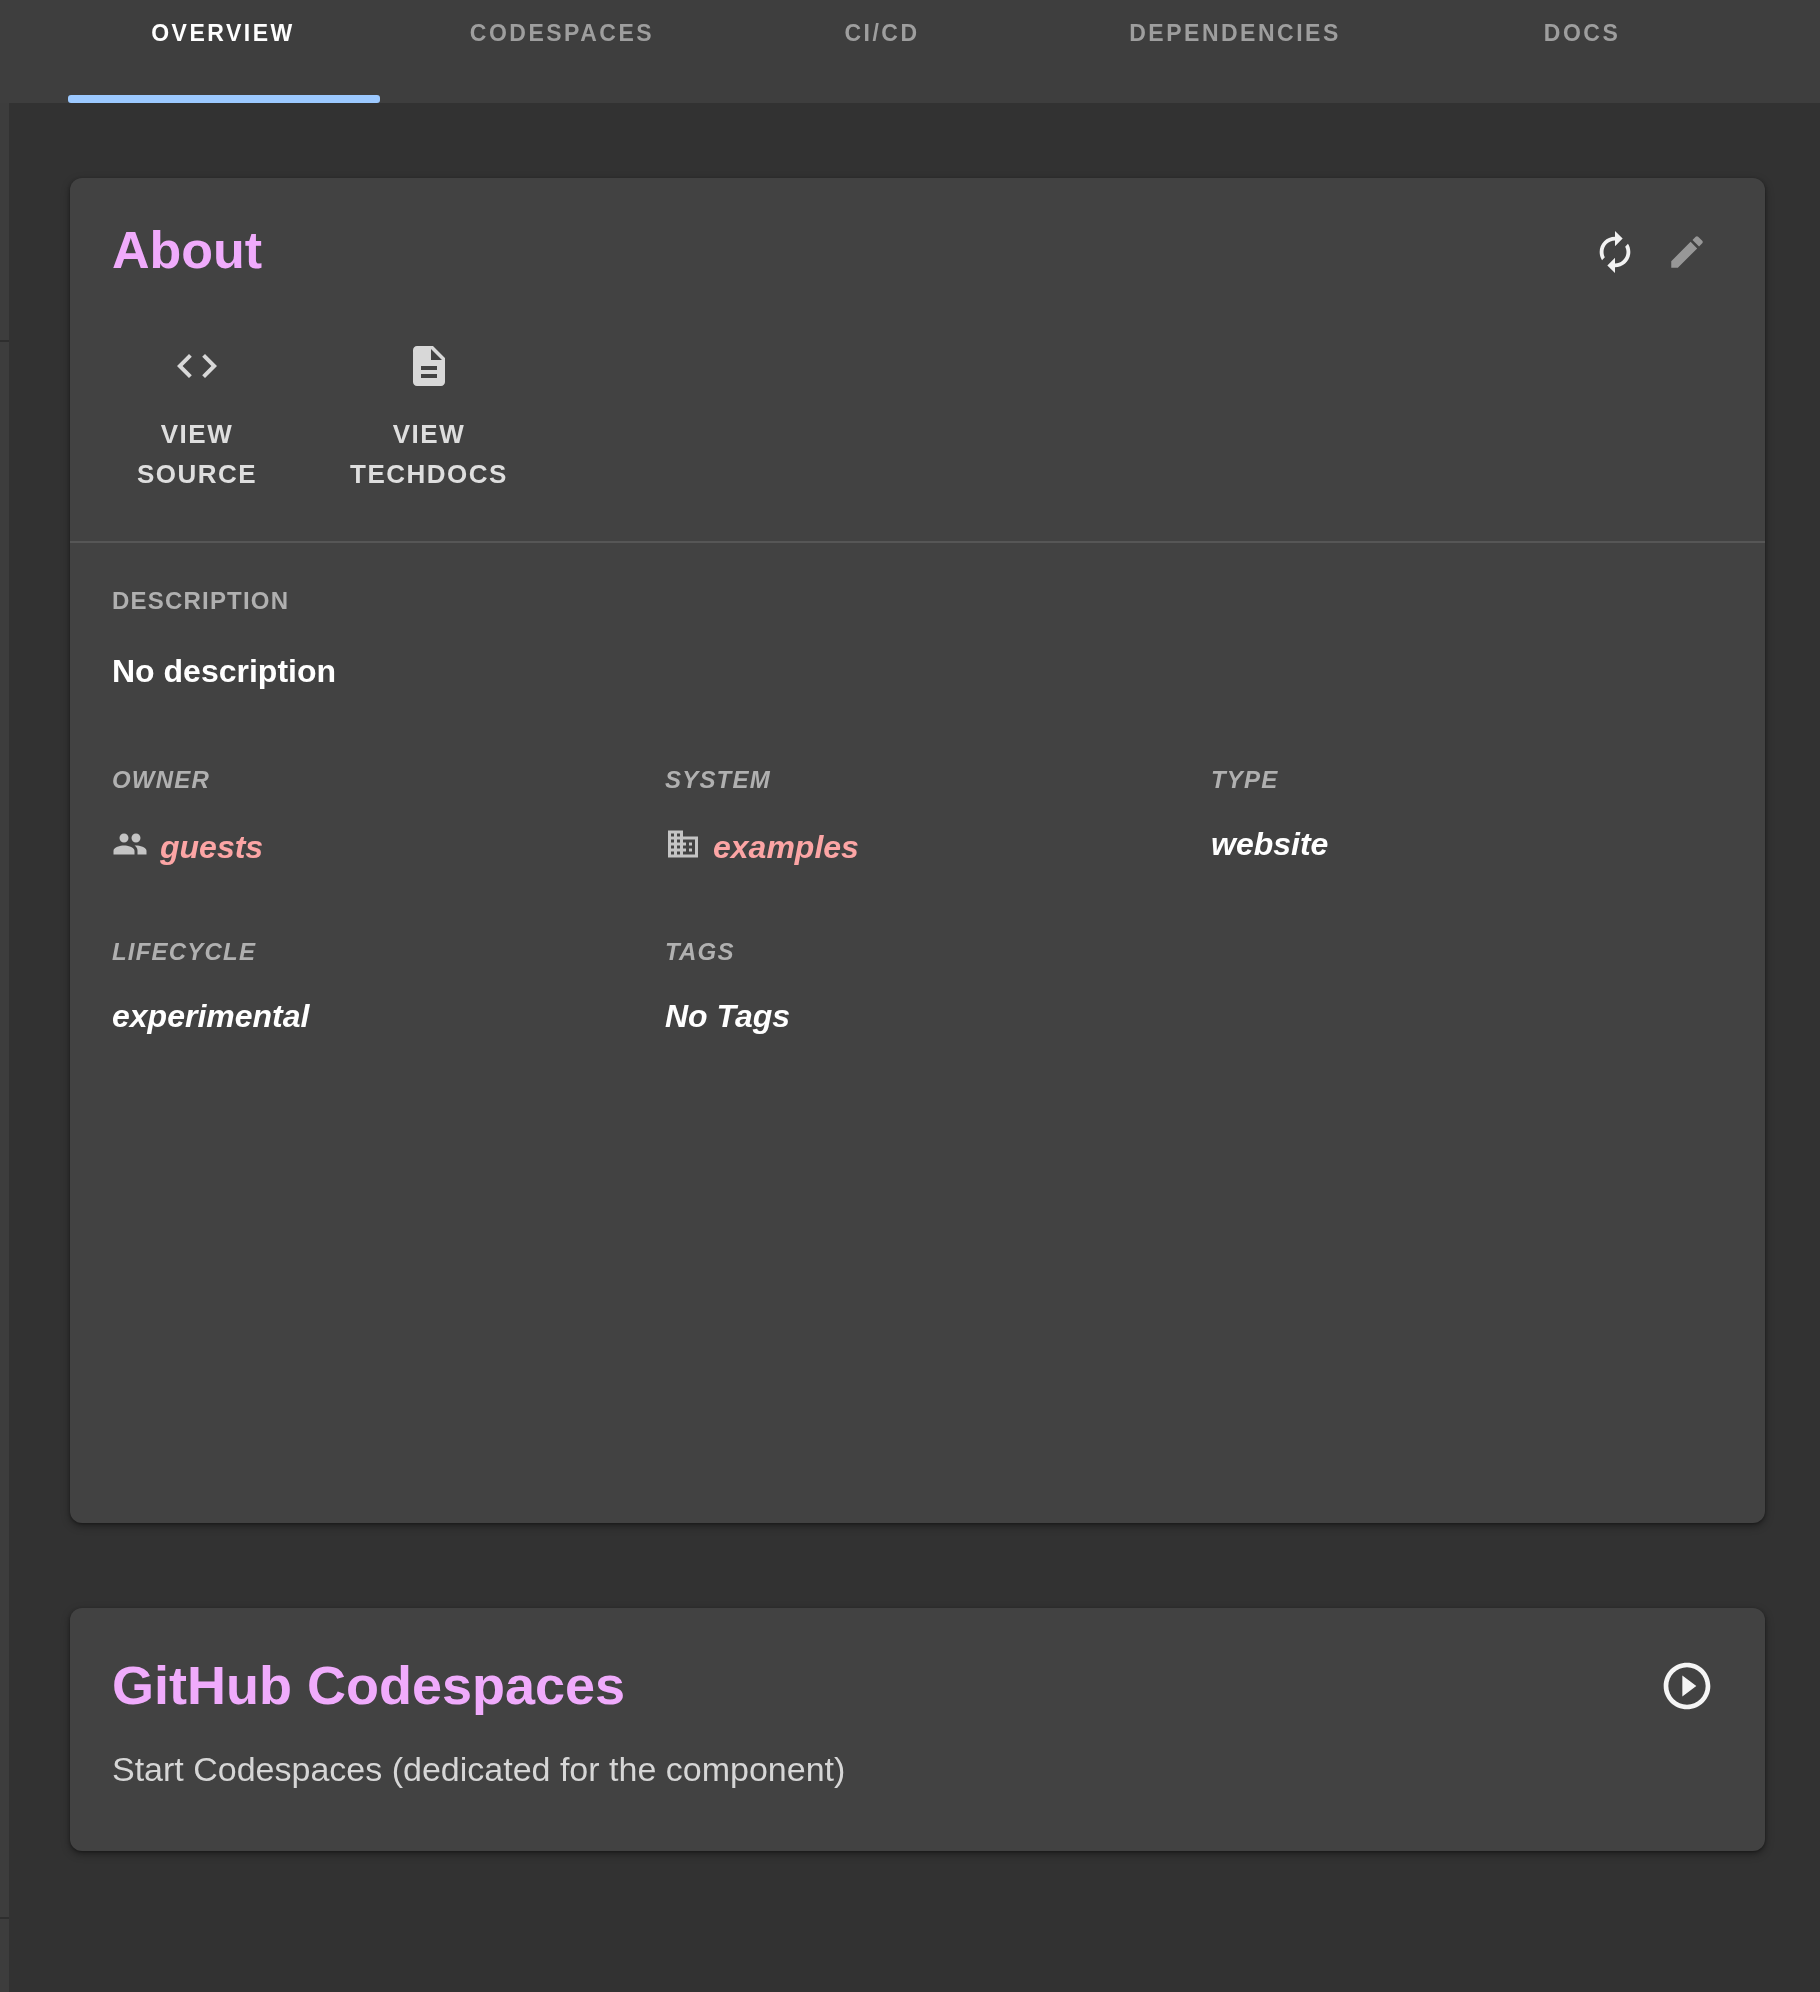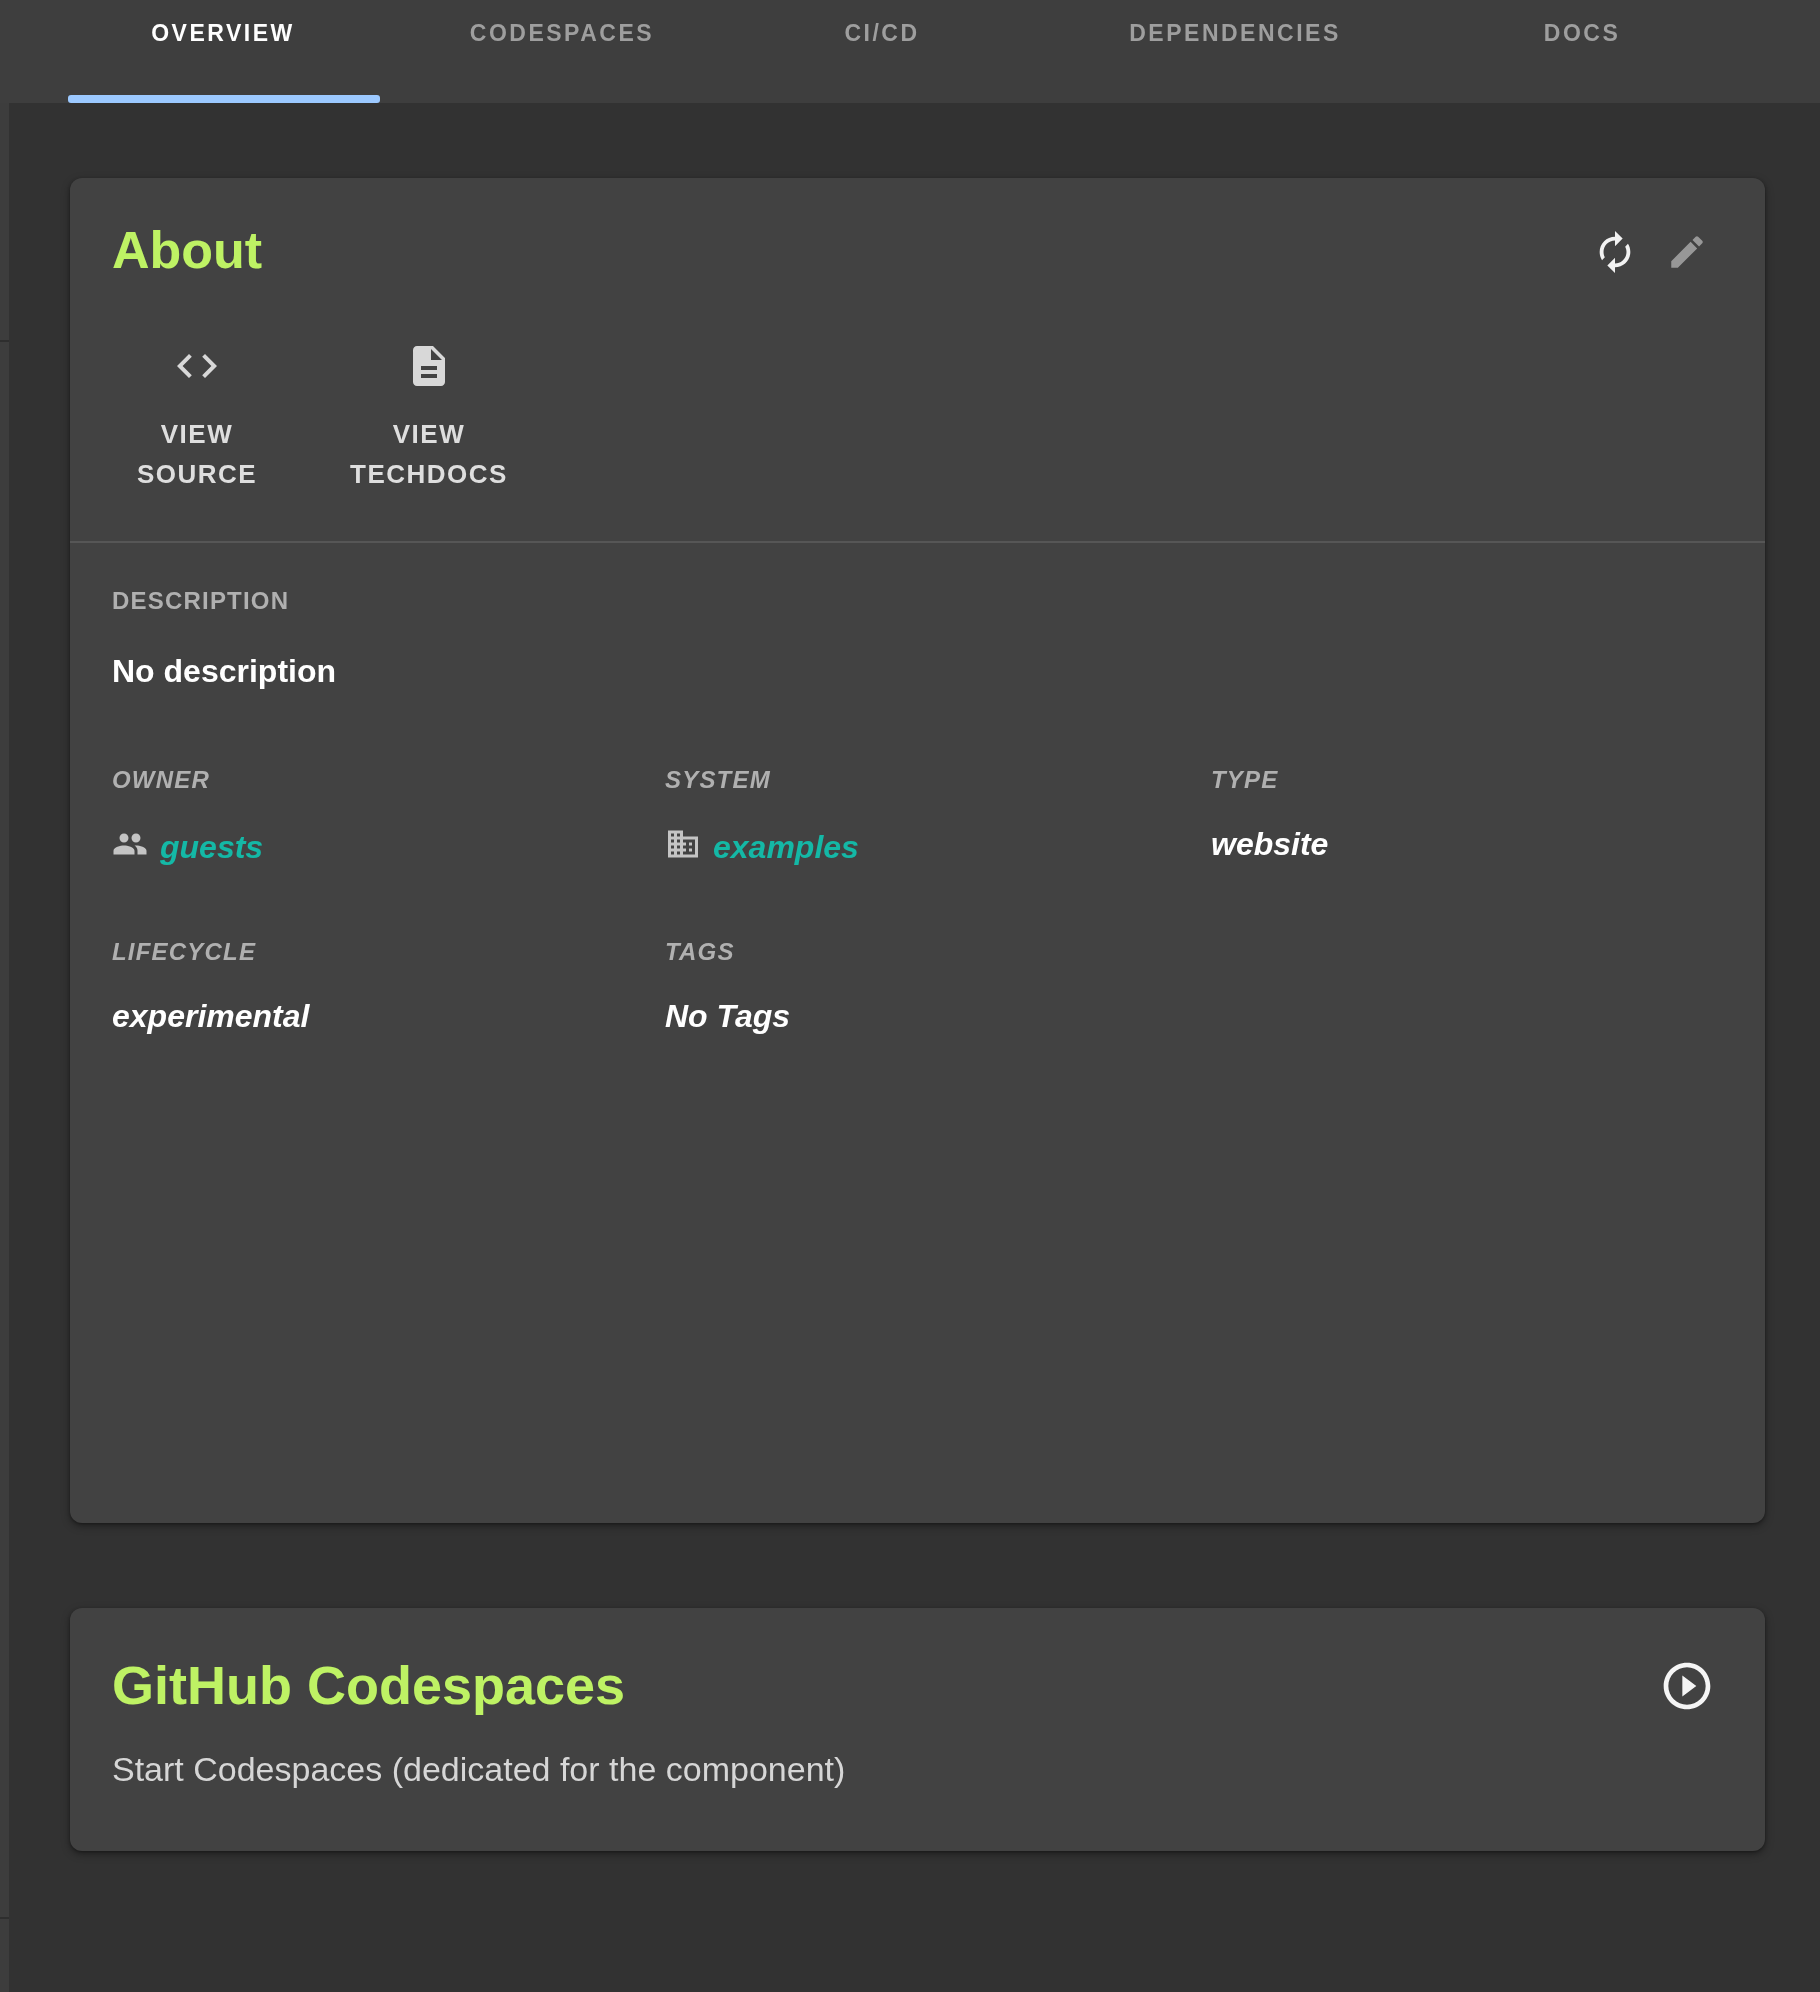--- a/index.html
+++ b/index.html
@@ -47,21 +47,21 @@
     position: absolute; left: 70px;
     width: 1695px; background: #424242;
     border-radius: 12px;
     box-shadow: 0 3px 8px rgba(0,0,0,0.38), 0 1px 3px rgba(0,0,0,0.3);
   }
   .about-card { top: 178px; height: 1345px; padding: 44px 42px 0 42px; }
   .codespaces-card { top: 1608px; height: 243px; padding: 48px 42px 0 42px; }
 
   .card-header { display: flex; align-items: flex-start; }
   .card-title {
-    font-size: 52px; font-weight: bold; color: #bef264; line-height: 1.1;
+    font-size: 52px; font-weight: bold; color: #f0abfc; line-height: 1.1;
   }
   .header-spacer { flex: 1; }
   .icon-btn {
     width: 72px; height: 72px; border: none; background: transparent;
     display: flex; align-items: center; justify-content: center;
     border-radius: 50%; cursor: pointer; margin-top: -6px;
   }
   .icon-btn svg { display: block; }
 
   
@@ -98,21 +98,21 @@
   .about-grid {
     margin-top: 76px;
     display: grid;
     grid-template-columns: 553px 546px auto;
     row-gap: 68px;
     font-style: italic;
   }
   .grid-cell .field-value { margin-top: 32px; }
   .entity-link {
     display: inline-flex; align-items: center; gap: 12px;
-    color: #14b8a6; text-decoration: none;
+    color: #fca5a5; text-decoration: none;
     font-size: 32px; font-weight: bold;
     cursor: pointer;
   }
   .entity-link svg { flex: none; }
 
   
   .codespaces-card .card-title { font-size: 54px; }
   .card-subtitle {
     margin-top: 28px;
     font-size: 34px; color: #d6d6d6; font-weight: normal;

